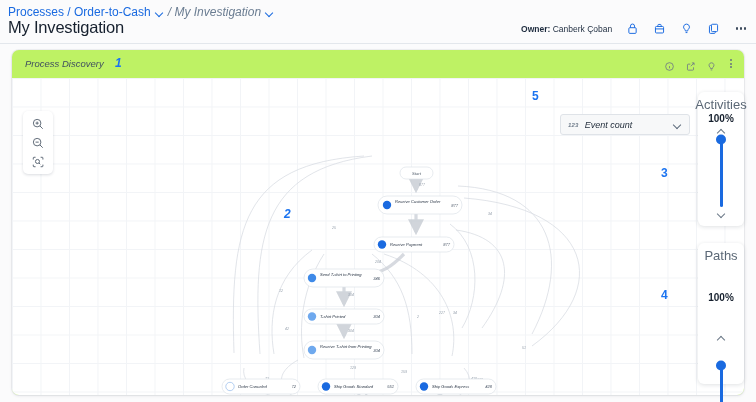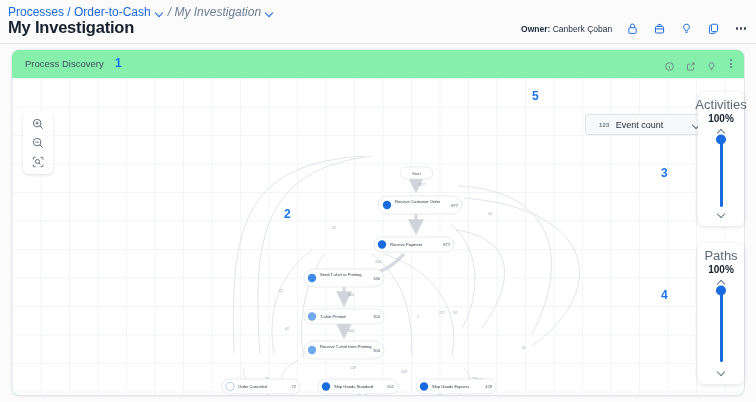--- a/index.html
+++ b/index.html
@@ -23,21 +23,21 @@
     display: inline-block; width: 9px; height: 9px; position: relative;
   }
   .chev-sm::after {
     content: ""; position: absolute; left: 1px; top: 2px;
     width: 5px; height: 5px;
     border-right: 1.2px solid #1a6ae0; border-bottom: 1.2px solid #1a6ae0;
     transform: rotate(45deg);
   }
   .page-title {
     position: absolute; left: 8px; top: 18px;
-    font-size: 16.5px; font-weight: bold; color: #16202e;
+    font-size: 16.5px; font-weight: normal; color: #16202e;
     letter-spacing: -0.2px;
   }
   .owner-wrap {
     position: absolute; right: 8px; top: 22px;
     display: flex; align-items: center; gap: 14px;
   }
   .owner-text { font-size: 8.5px; color: #1d2b3e; white-space: nowrap; }
   .owner-text b { font-weight: bold; }
   .hdr-icon { width: 13px; height: 13px; display: block; cursor: pointer; }
   .hdr-icon svg { display: block; }
@@ -45,23 +45,24 @@
   .kebab-h i { width: 2.2px; height: 2.2px; background: #3c4a5c; border-radius: 50%; display: block; }
   .hdr-sep {
     position: absolute; left: 0; top: 43px; width: 756px; height: 1px;
     background: #e3e7ec;
   }
 
   
   .card {
     position: absolute; left: 12px; top: 50px;
     width: 732px; height: 345px;
-    background: #86efac; border-radius: 7px;
+    background: #bef264; border-radius: 7px;
     box-shadow: 0 1px 3px rgba(25,40,60,.10), 0 0 0 1px rgba(25,40,60,.05);
     overflow: hidden;
+    font-style: italic;
   }
   .card-title {
     position: absolute; left: 13px; top: 8px;
     font-size: 9.5px; color: #41505f;
   }
   .annot {
     color: #1a73f0; font-weight: bold; font-size: 12px;
     position: absolute;
   }
   #annot1 { left: 103px; top: 56px; }
@@ -97,24 +98,24 @@
     background: #fff; border-radius: 5px;
     box-shadow: 0 1px 3px rgba(25,40,60,.16);
     display: flex; flex-direction: column; align-items: center;
     justify-content: space-around; padding: 3px 0;
     z-index: 6;
   }
   .zoom-btn { width: 14px; height: 14px; cursor: pointer; display: block; }
 
   
   .metric-select {
-    position: absolute; left: 573px; top: 36px;
+    position: absolute; left: 548px; top: 36px;
     width: 130px; height: 21px;
     background: #f7f8f9; border: 1px solid #dfe3e8; border-radius: 3px;
-    display: flex; align-items: center; gap: 6px; padding: 0 13px;
+    display: flex; align-items: center; gap: 6px; padding: 0 7px;
     z-index: 6; cursor: pointer;
   }
   .metric-123 { font-size: 6px; color: #6b7887; font-weight: bold; letter-spacing: .2px; }
   .metric-label { font-size: 9px; color: #26313f; flex: 1; }
   .chev-dn { width: 8px; height: 8px; position: relative; }
   .chev-dn::after {
     content: ""; position: absolute; left: 0; top: 1px;
     width: 5px; height: 5px;
     border-right: 1.1px solid #5d6b7b; border-bottom: 1.1px solid #5d6b7b;
     transform: rotate(45deg);
@@ -124,21 +125,21 @@
   .slider-panel {
     position: absolute; right: 12px;
     width: 46px;
     background: #fff; border-radius: 6px;
     box-shadow: 0 1px 4px rgba(25,40,60,.14);
     display: flex; flex-direction: column; align-items: center;
     padding: 5px 0 4px;
     z-index: 7;
   }
   #panel-activities { top: 92px; height: 134px; }
-  #panel-paths { top: 243px; height: 141px; }
+  #panel-paths { top: 243px; height: 141px; gap: 28px; }
   .sl-title { font-size: 13px; color: #5b6876; }
   .sl-value { font-size: 10px; font-weight: bold; color: #16202e; margin-top: 1px; }
   .sl-chev { width: 12px; height: 9px; position: relative; cursor: pointer; margin: 3px 0; }
   .sl-chev::after {
     content: ""; position: absolute; left: 3px; top: 2px;
     width: 5px; height: 5px;
     border-right: 1.1px solid #6b7887; border-bottom: 1.1px solid #6b7887;
   }
   .sl-chev.up::after { transform: rotate(-135deg); top: 3px; }
   .sl-chev.dn::after { transform: rotate(45deg); top: 1px; }

